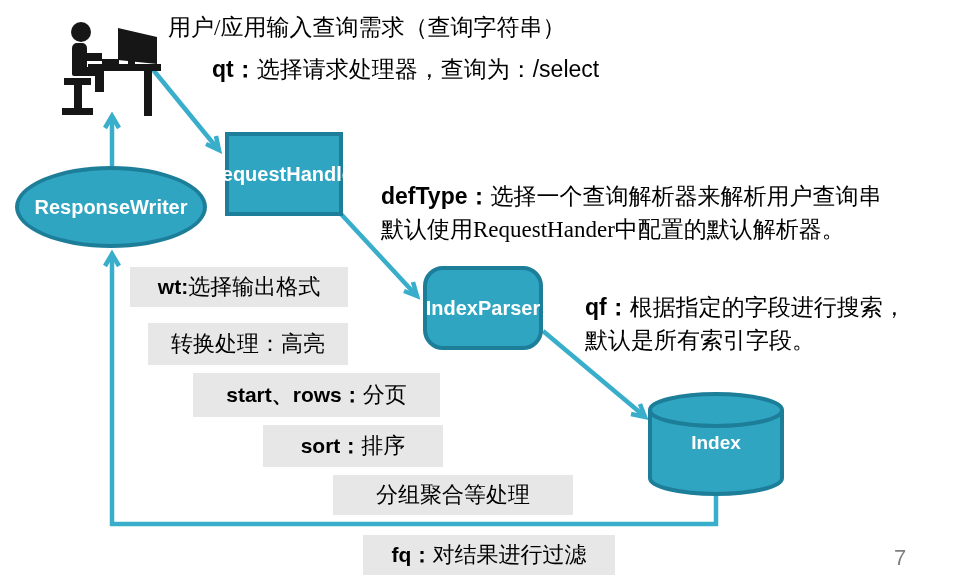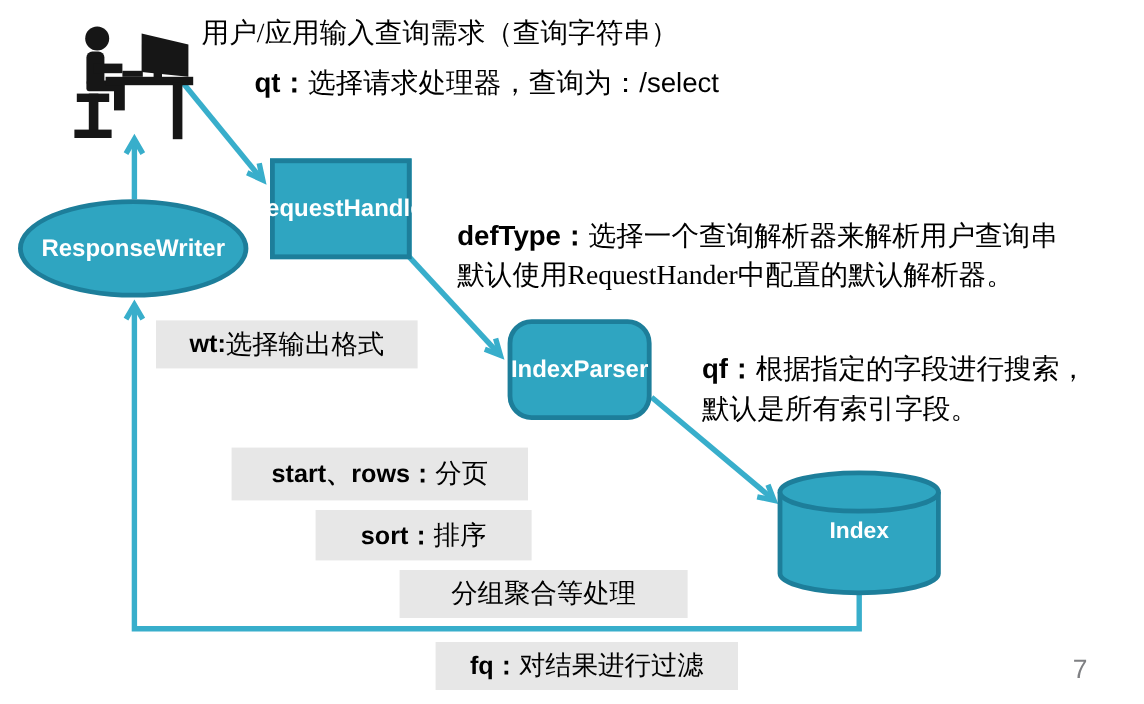--- a/index.html
+++ b/index.html
@@ -134,20 +134,24 @@
 
   <div class="abs annot annot-qf">
     <div><span class="lat b">qf：</span><span class="cn">根据指定的字段进行搜索，</span></div>
     <div class="cn">默认是所有索引字段。</div>
   </div>
 
   <div class="abs note note-wt">
     <span class="lat b">wt:</span>
       <span class="cn">选择输出格式</span>
   </div>
+  <div class="abs note note-highlight">
+    <span class="lat b"></span>
+      <span class="cn">转换处理：高亮</span>
+  </div>
   <div class="abs note note-paging">
     <span class="lat b">start、rows：</span>
       <span class="cn">分页</span>
   </div>
   <div class="abs note note-sort">
     <span class="lat b">sort：</span>
       <span class="cn">排序</span>
   </div>
   <div class="abs note note-grouping">
     <span class="lat b"></span>

